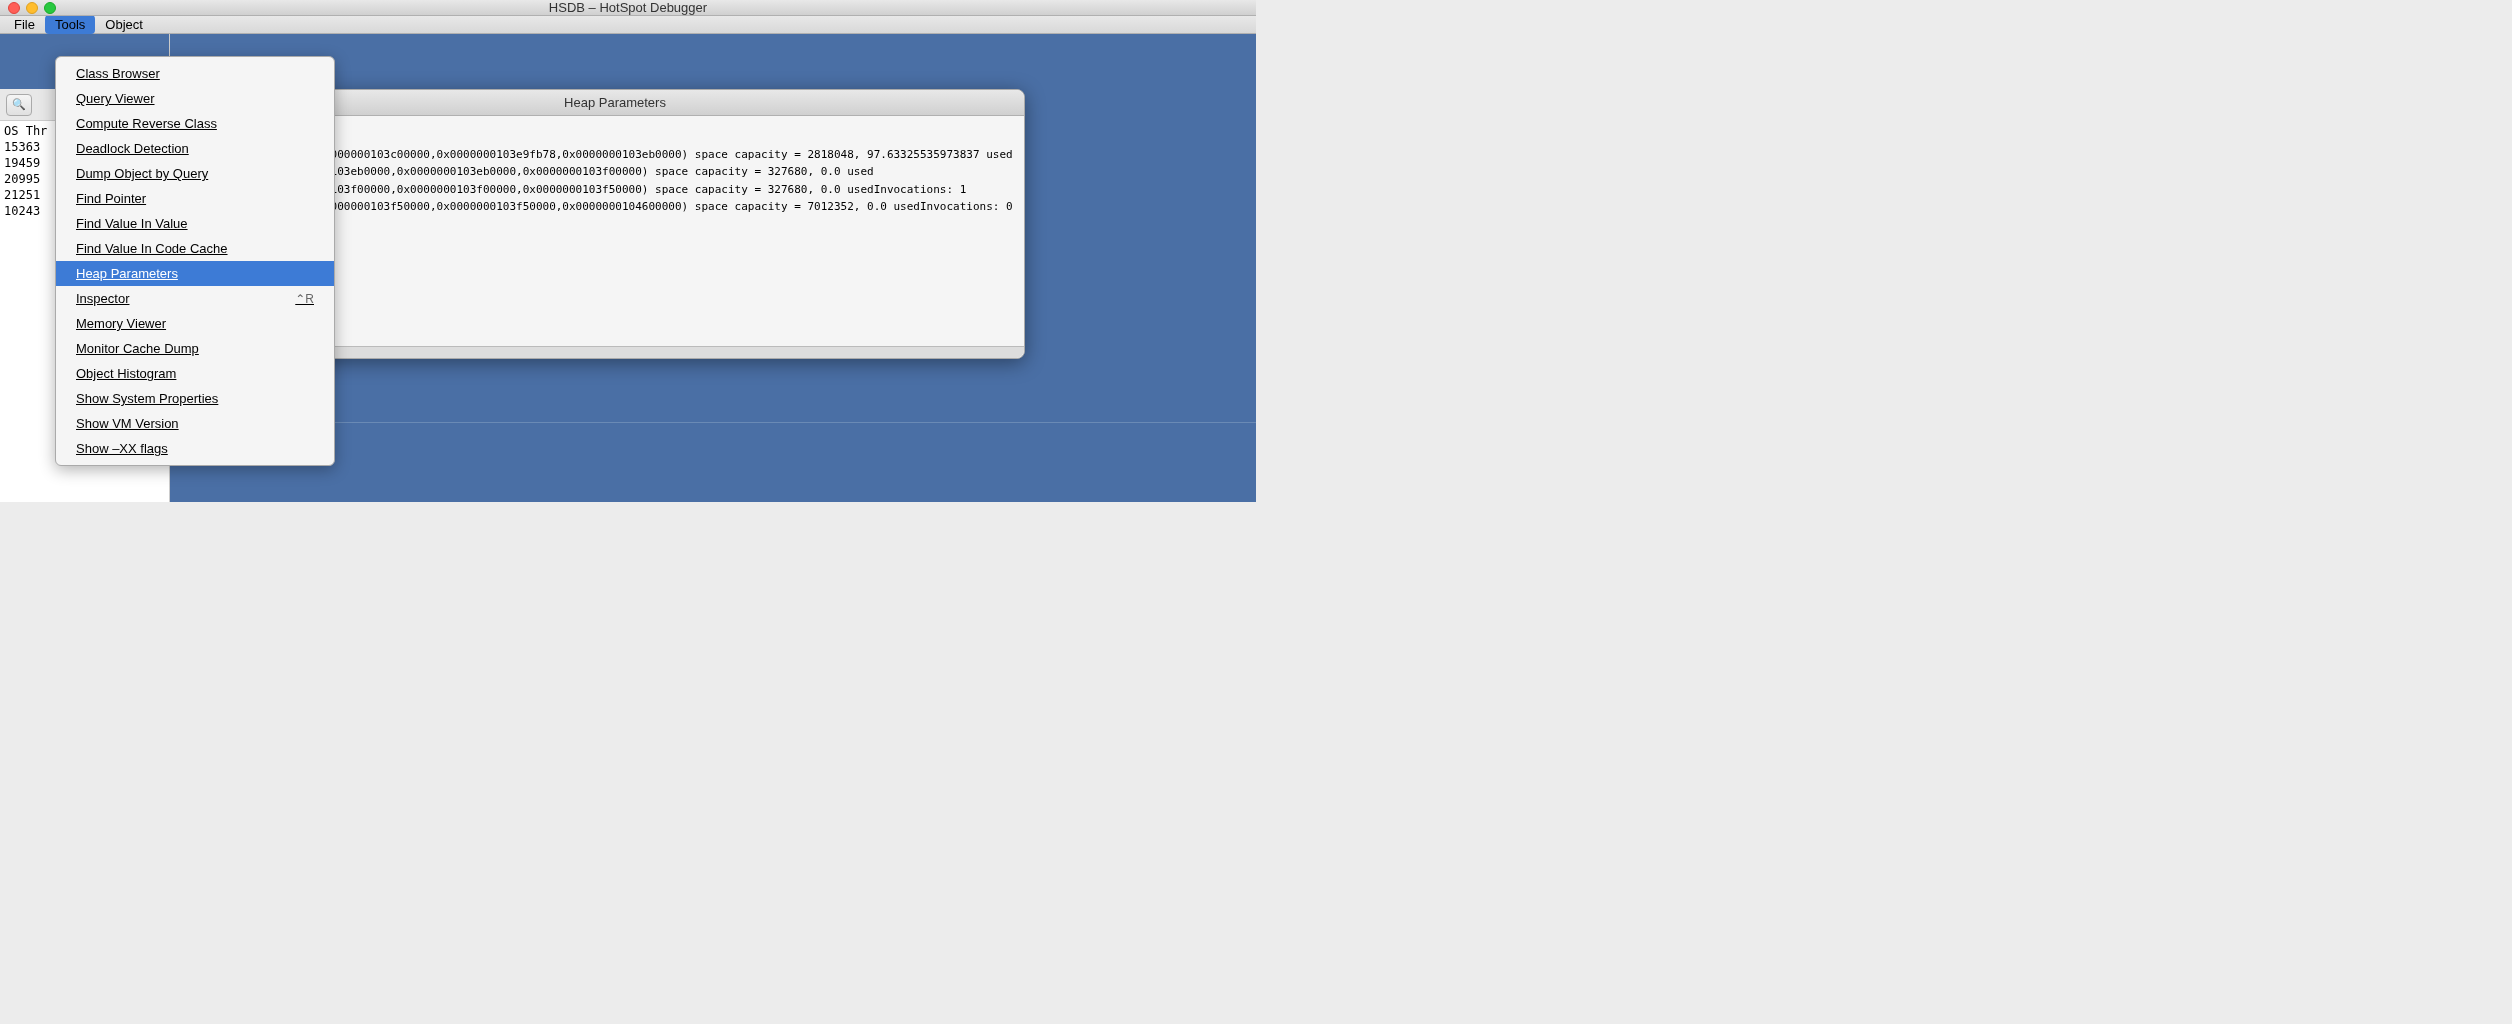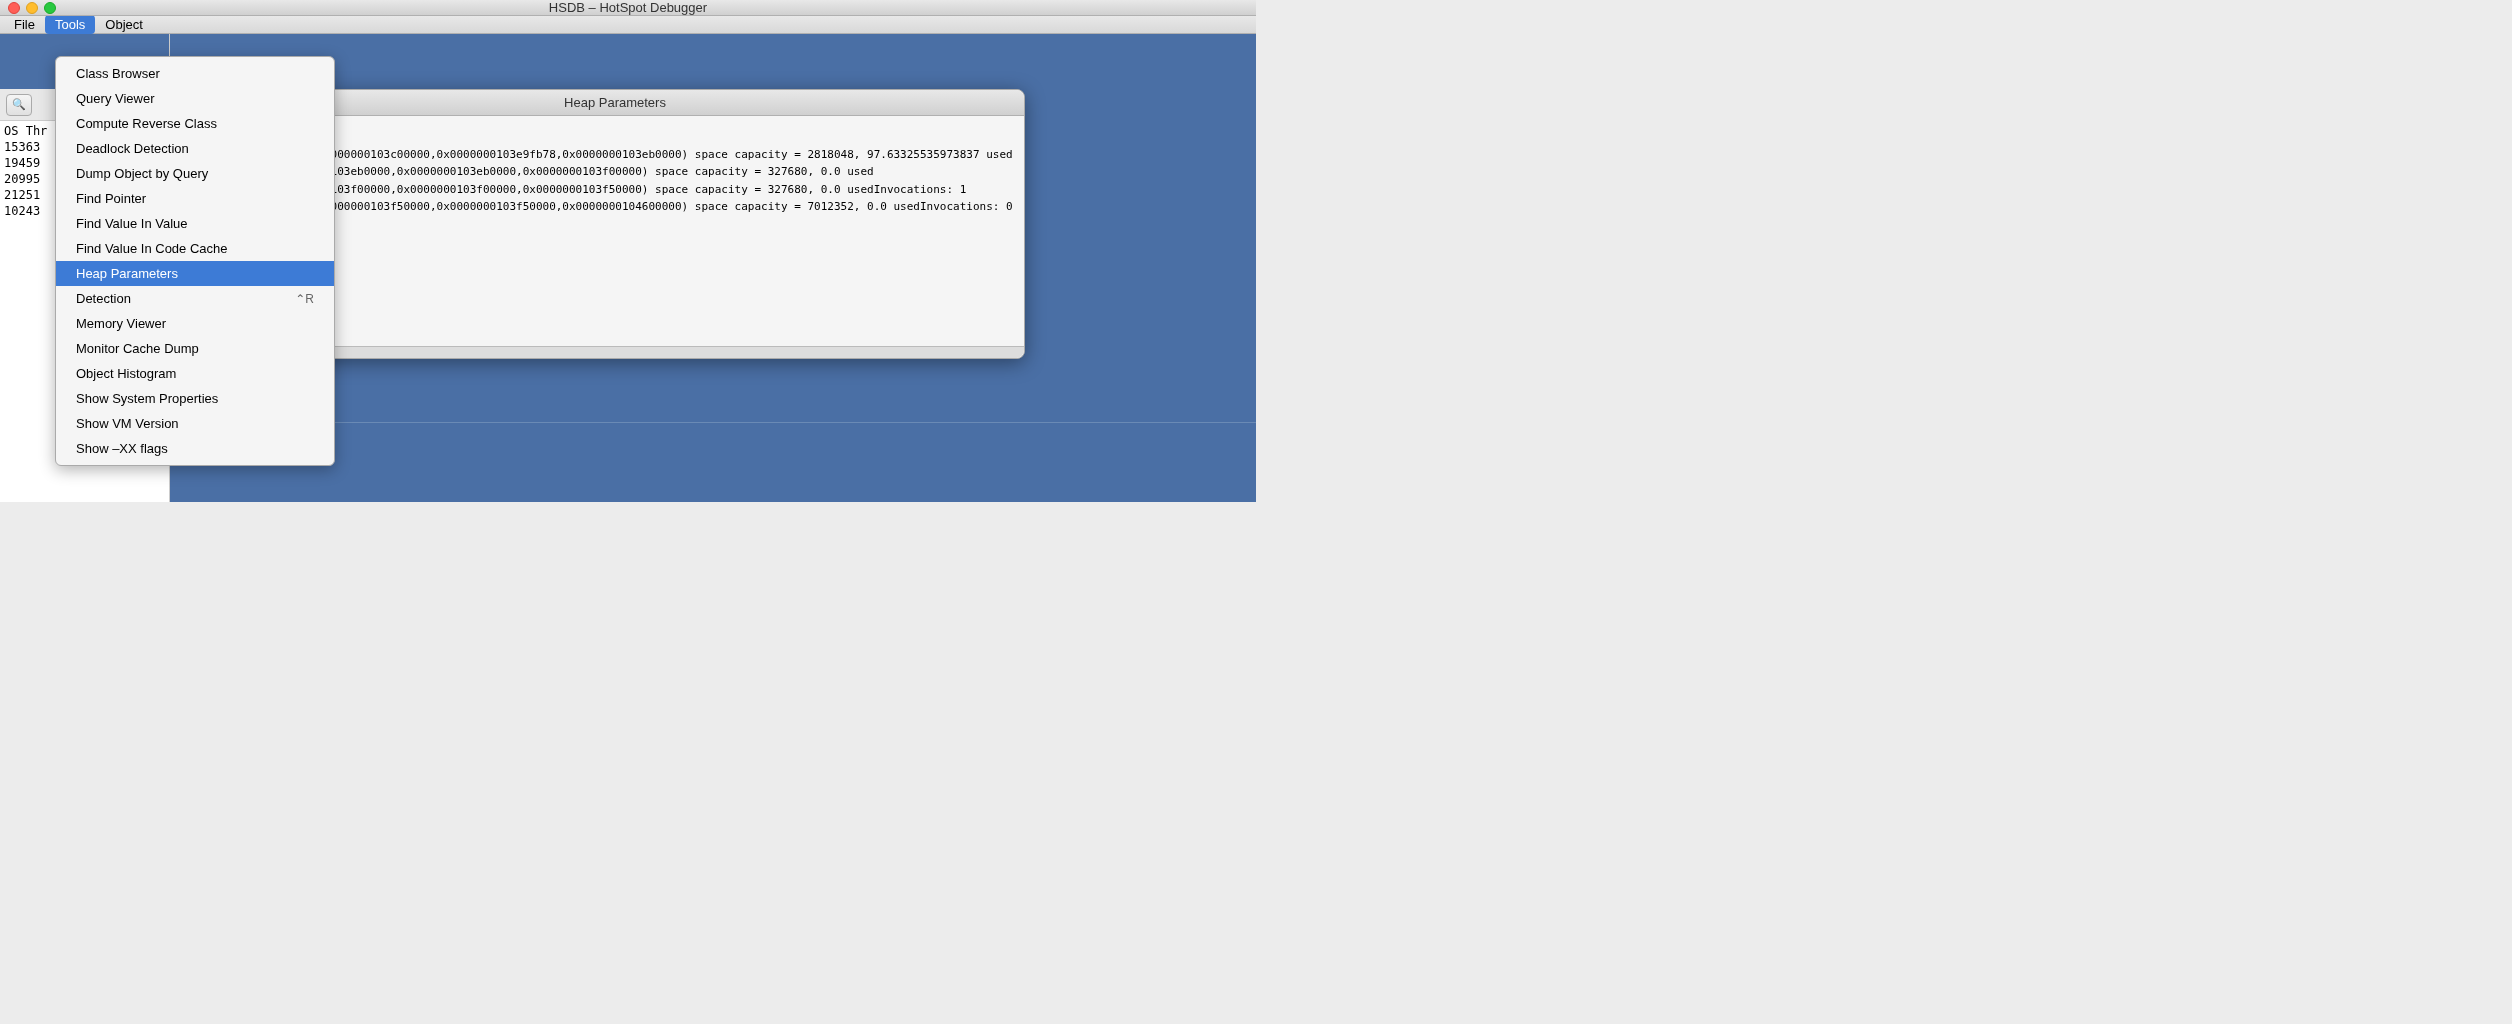--- a/index.html
+++ b/index.html
@@ -56,21 +56,21 @@
     }
     .menu-item {
       padding: 2px 10px;
       font-size: 13px;
       color: #000;
       border-radius: 4px;
       cursor: pointer;
     }
     .menu-item.active {
       background: #3d7bd6;
-      color: #ffffff;
+      color: #000000;
     }
 
     
     .main-content {
       display: flex;
       height: calc(512px - 44px);
       position: relative;
     }
 
     
@@ -159,20 +159,21 @@
     }
     .dropdown-item {
       padding: 5px 20px;
       font-size: 13px;
       color: #000;
       cursor: pointer;
       display: flex;
       align-items: center;
       justify-content: space-between;
       white-space: nowrap;
+      text-decoration: underline;
     }
     .dropdown-item.selected {
       background: #3d7bd6;
       color: #fff;
     }
     .dropdown-shortcut {
       font-size: 12px;
       color: #666;
       margin-left: 20px;
     }
@@ -299,21 +300,21 @@
     <div class="dropdown-item">
       <span>Find Value In Value</span>
     </div>
     <div class="dropdown-item">
       <span>Find Value In Code Cache</span>
     </div>
     <div class="dropdown-item selected">
       <span>Heap Parameters</span>
     </div>
     <div class="dropdown-item">
-      <span>Detection</span>
+      <span>Inspector</span>
       <span class="dropdown-shortcut">⌃R</span>
     </div>
     <div class="dropdown-item">
       <span>Memory Viewer</span>
     </div>
     <div class="dropdown-item">
       <span>Monitor Cache Dump</span>
     </div>
     <div class="dropdown-item">
       <span>Object Histogram</span>

